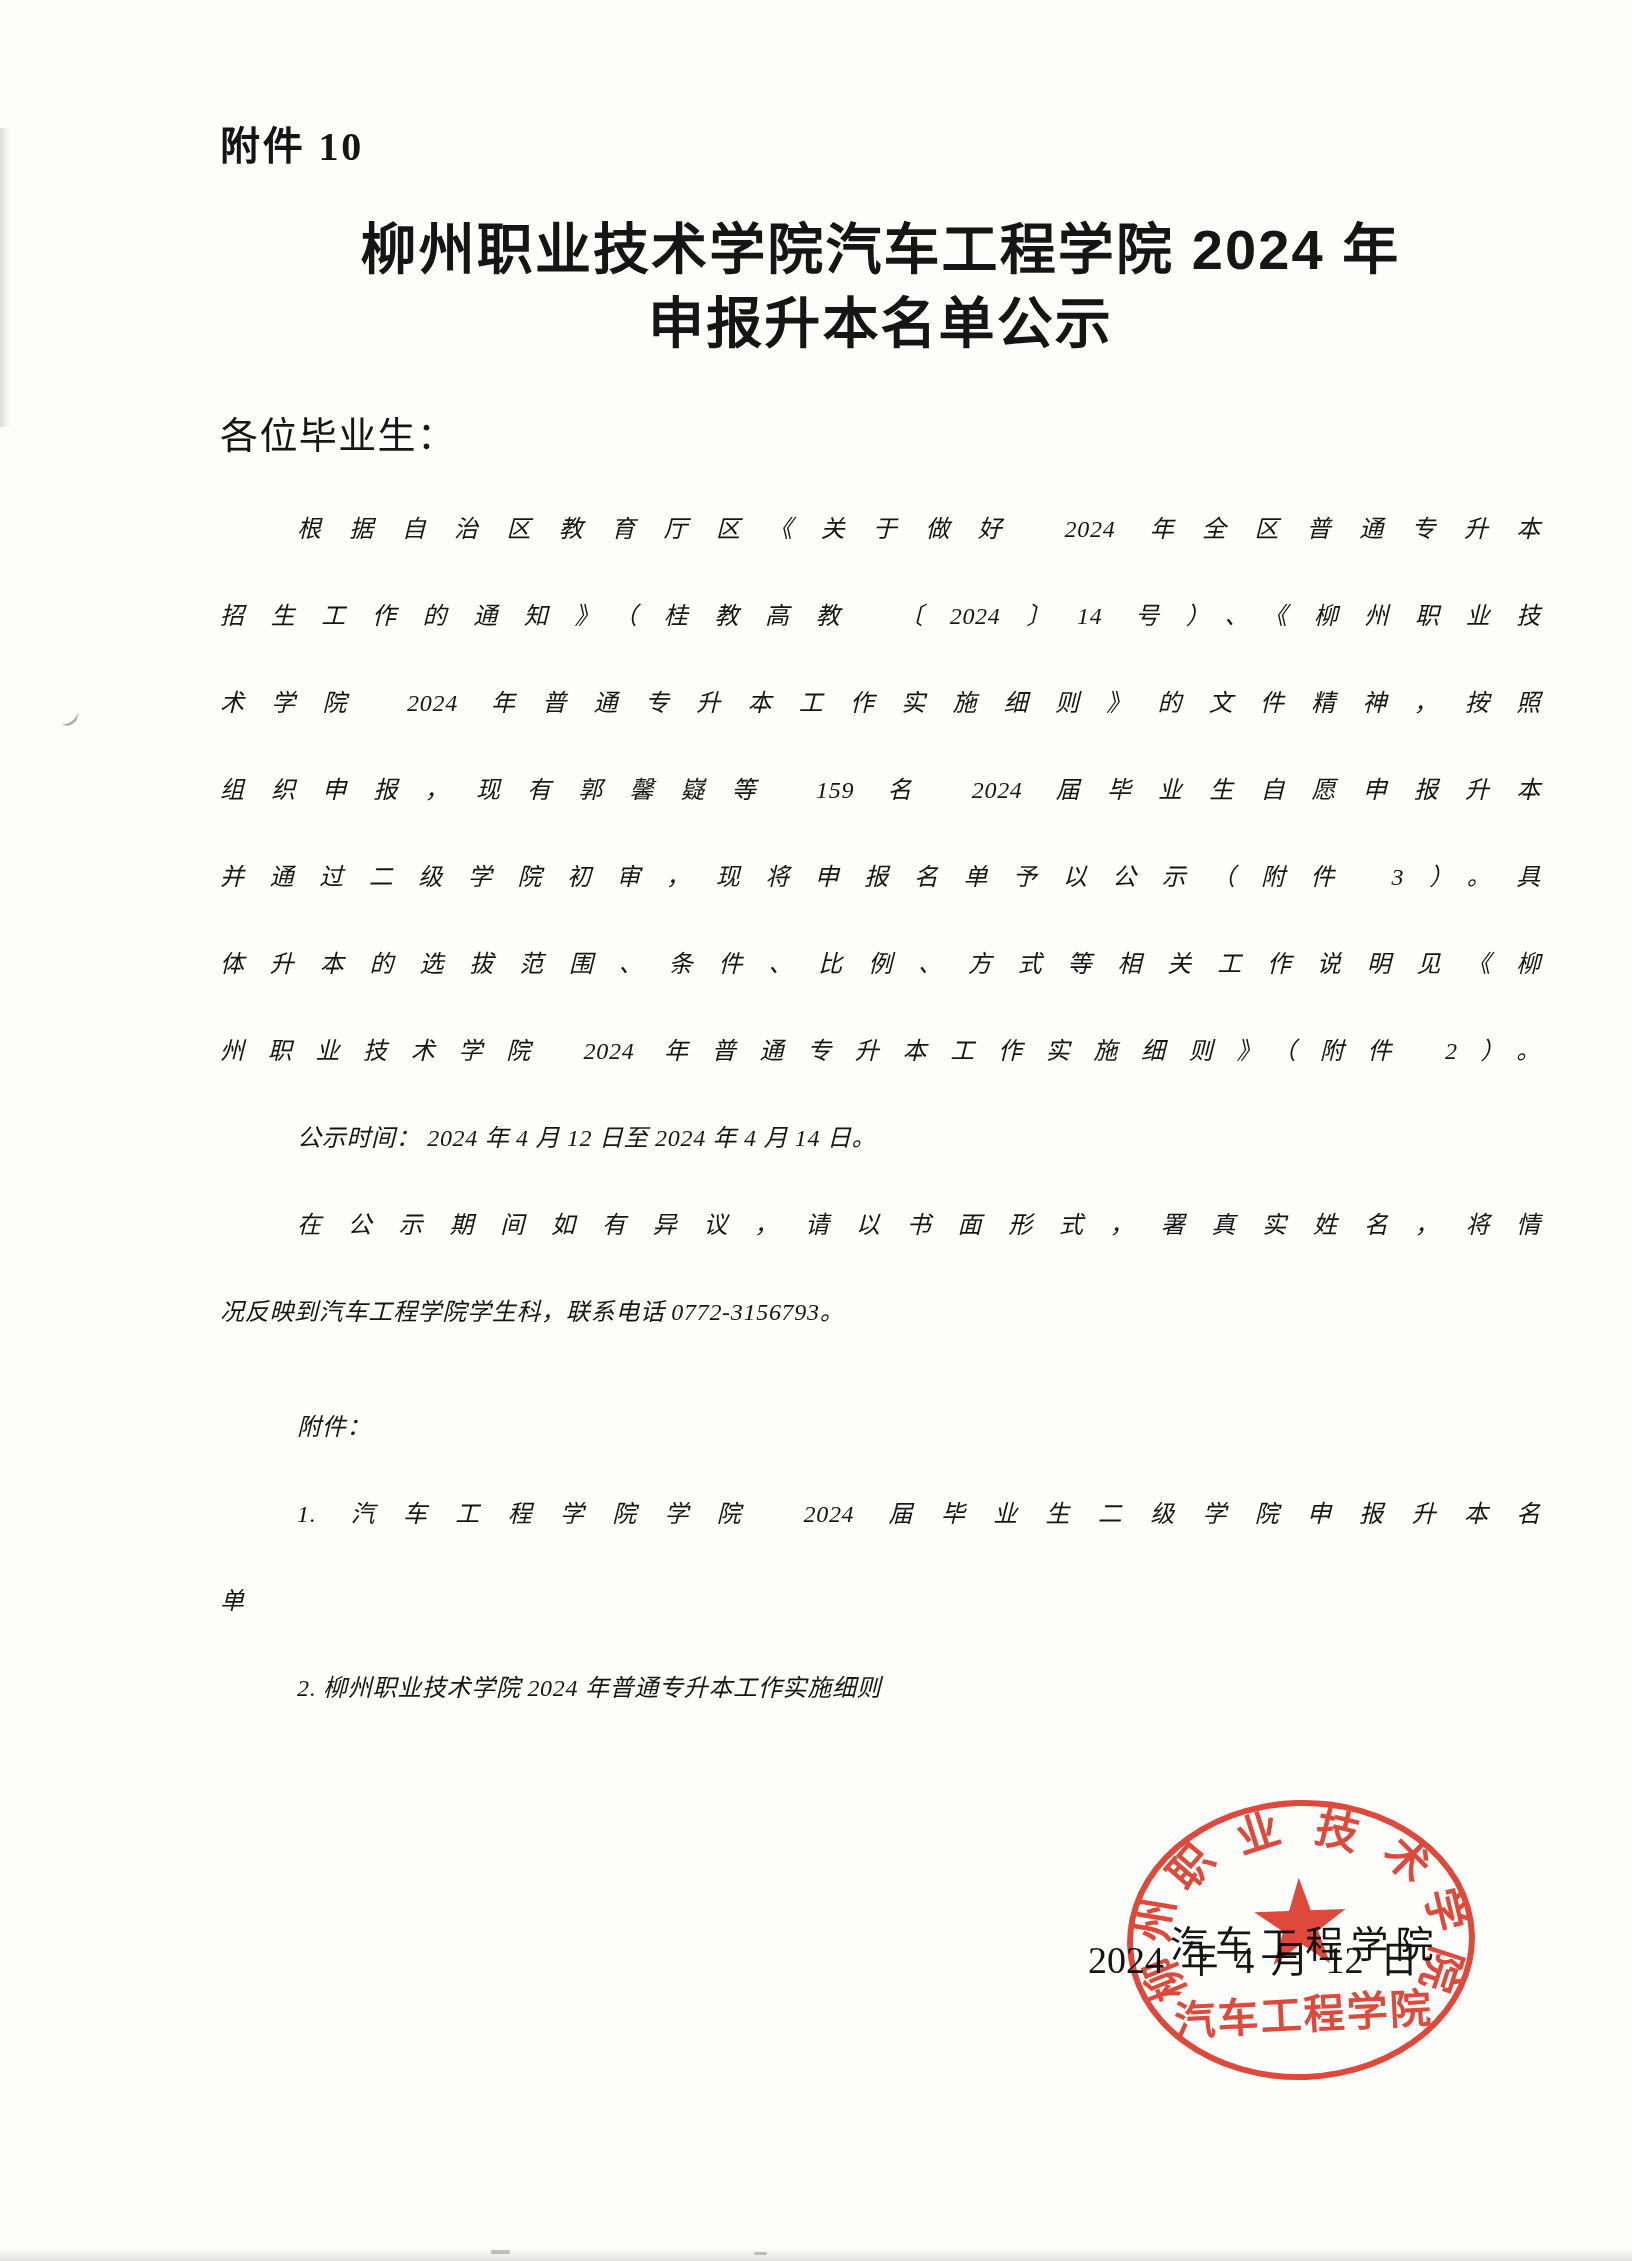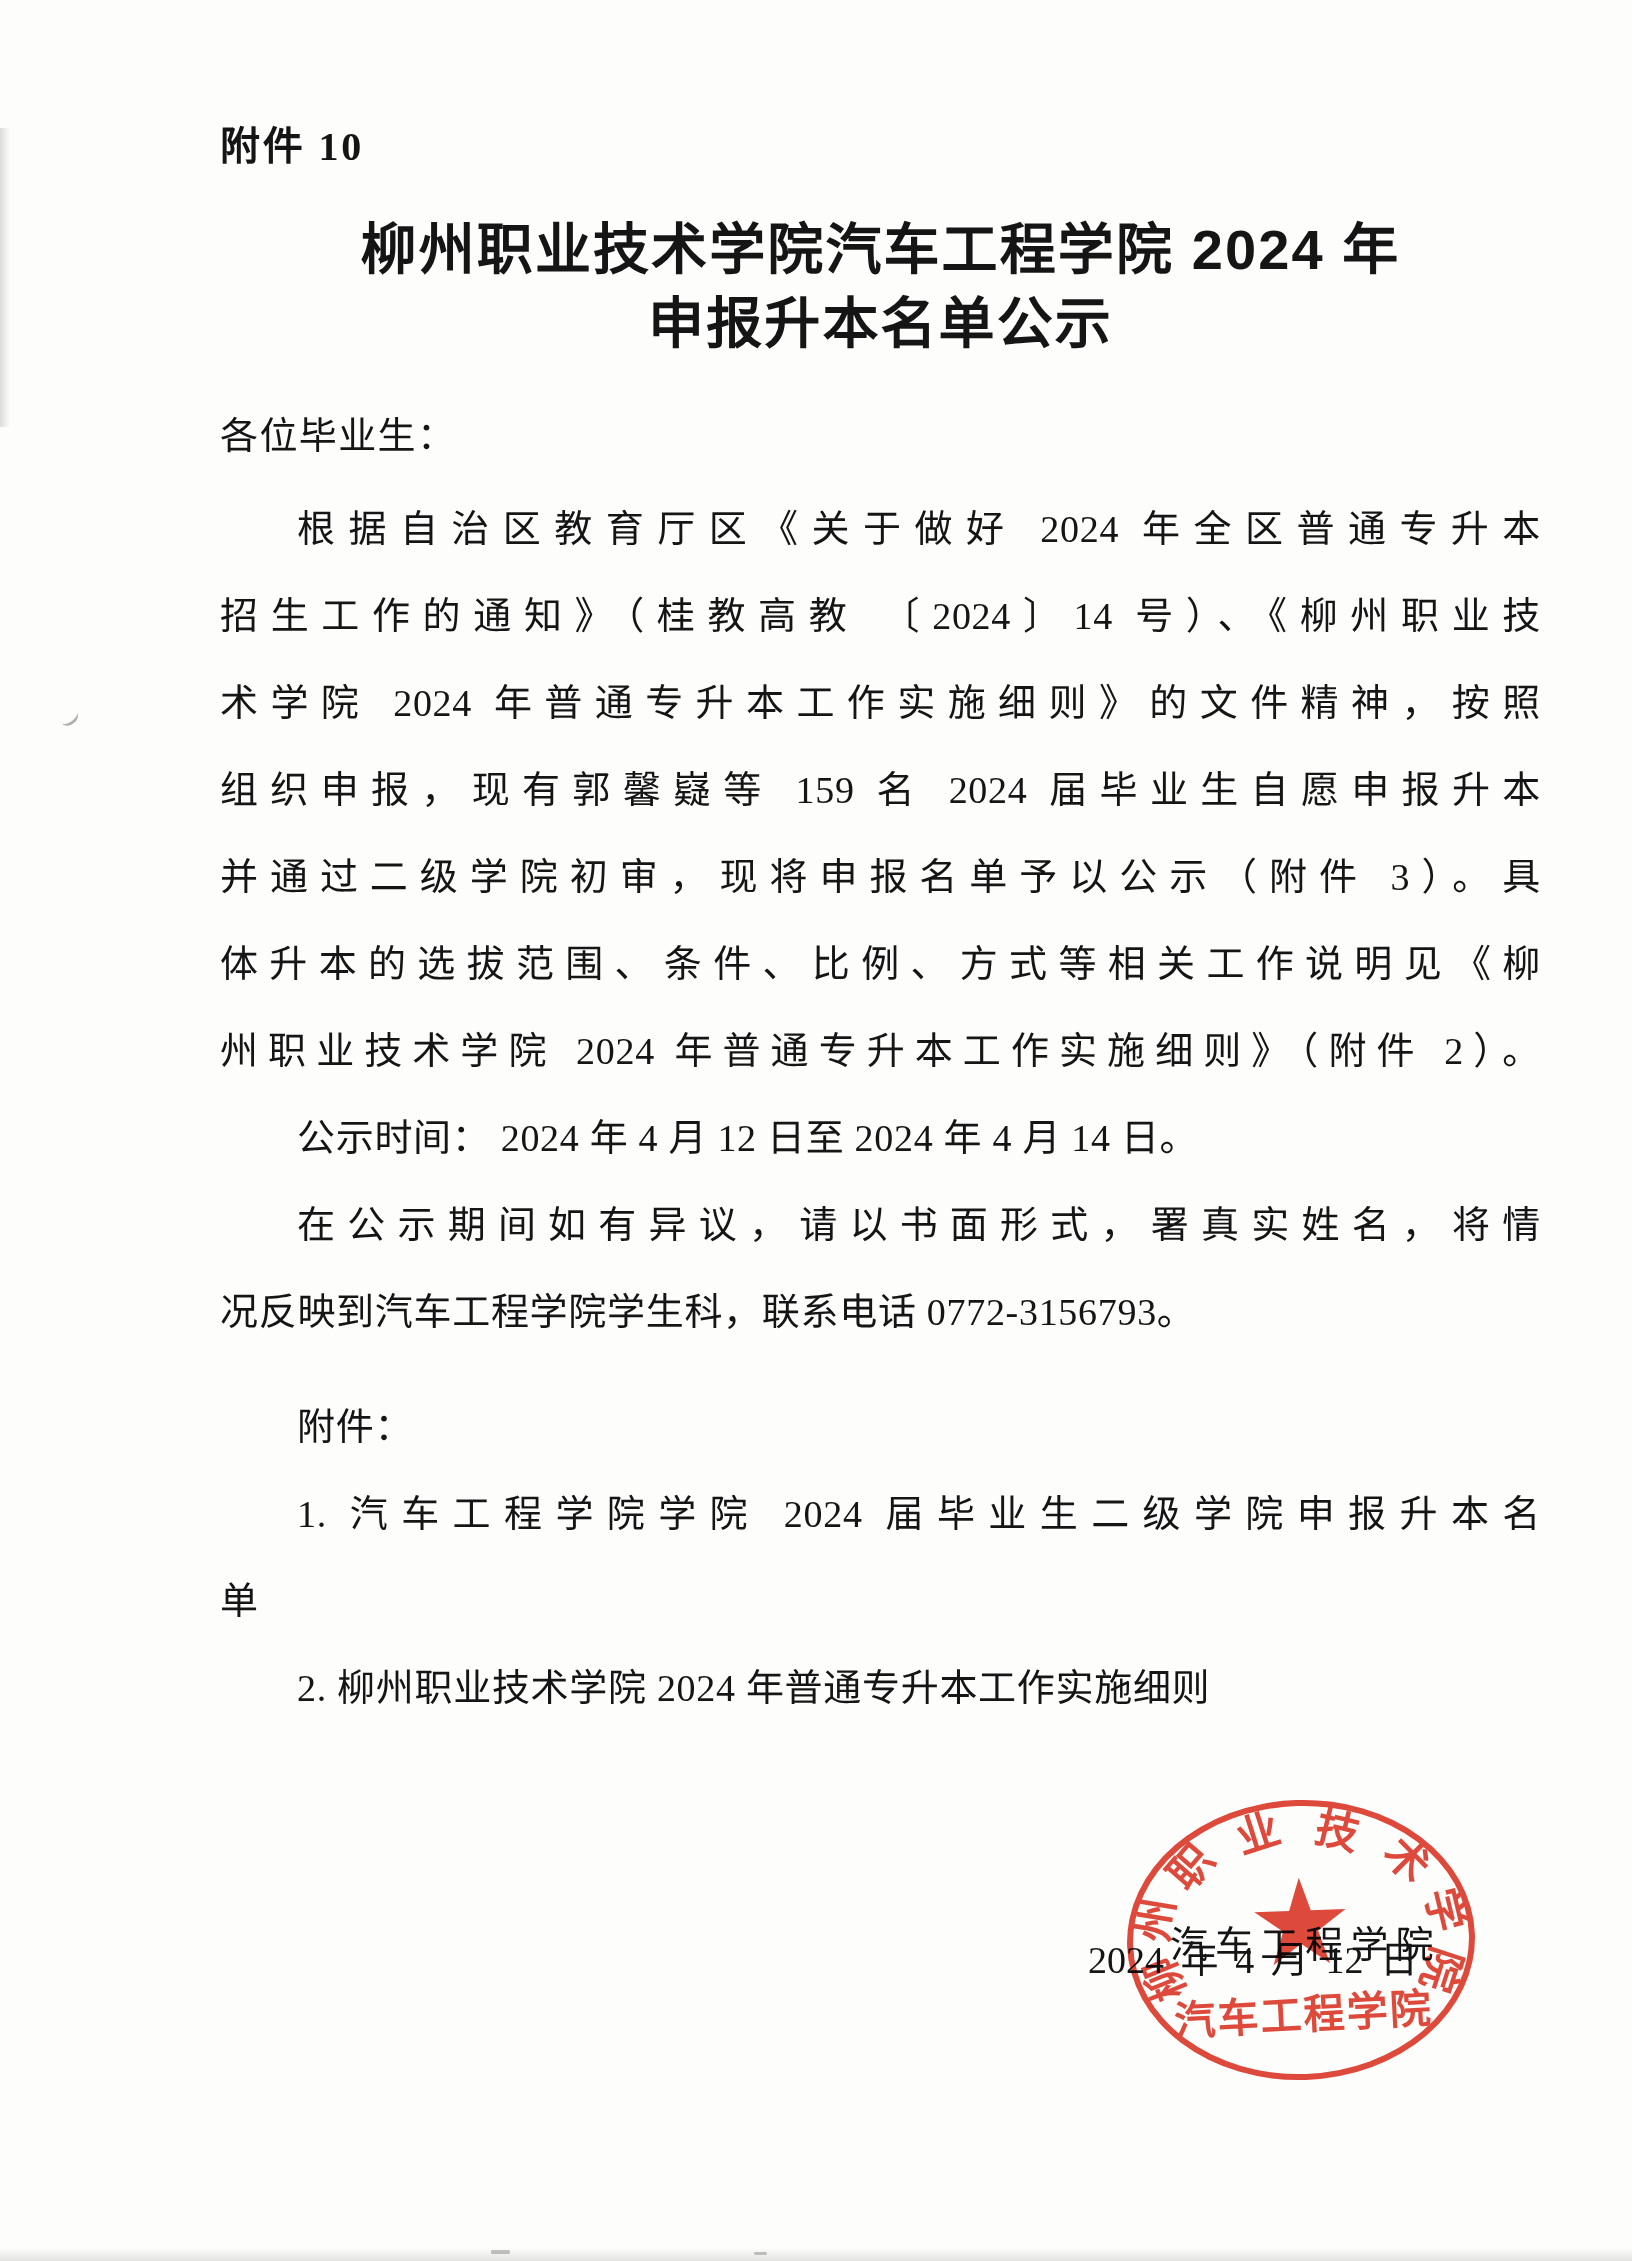--- a/index.html
+++ b/index.html
@@ -30,23 +30,24 @@
     text-align: center;
     letter-spacing: 2.1px;
   }
   .greeting {
     margin-top: 49px;
     font-size: 38px; line-height: 53px;
     letter-spacing: 1.4px;
   }
   .body-block { margin-top: 23px; }
   .line {
-    font-size: 38px; line-height: 87px;
+    font-size: 24px; line-height: 87px;
     letter-spacing: 0.7px;
     white-space: normal;
+    font-style: italic;
   }
   .jst { text-align: justify; text-align-last: justify; }
   .indent { text-indent: 77px; }
   .att-block { margin-top: 28.4px; }
 
   .signature {
     position: absolute; left: 1170px; top: 1920px;
     font-size: 38px; line-height: 50px;
     letter-spacing: 7.1px; z-index: 2;
   }

